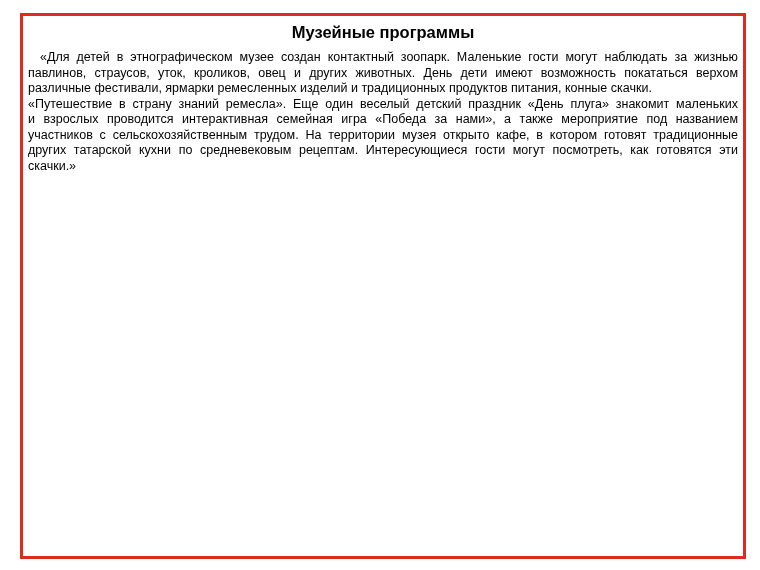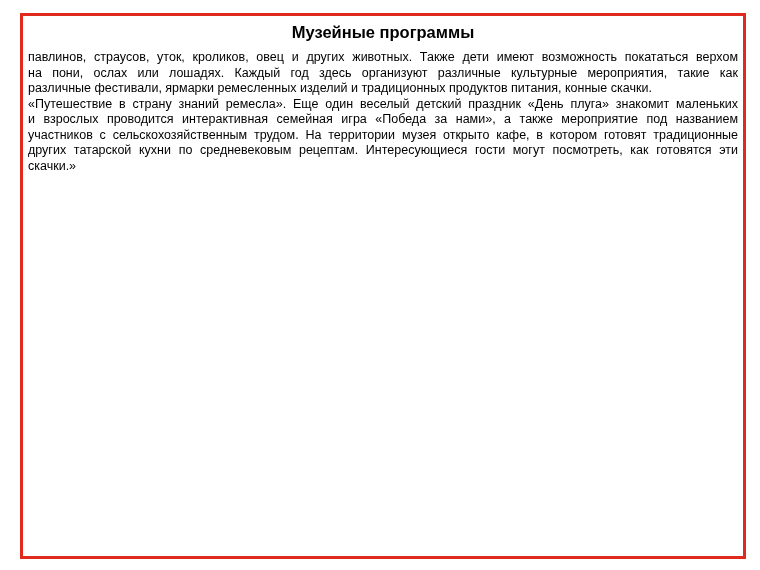--- a/index.html
+++ b/index.html
@@ -49,22 +49,22 @@
   }
 </style>
 </head>
 <body>
 
 <div class="canvas" style="color: rgb(0, 0, 0);">
   <div class="frame" style="border-color: rgb(224, 42, 30); background: rgb(255, 255, 255);">
     <h1 class="title">Музейные программы</h1>
     <div class="body-text">
         <div class="para">
-          <div class="line">павлинов, страусов, уток, кроликов, овец и других животных. Также дети имеют возможность покататься верхом</div>
-          <div class="line">на пони, ослах или лошадях. Каждый год здесь организуют различные культурные мероприятия, такие как</div>
+          <div class="line" style="padding-left: 12px;">«Для детей в этнографическом музее создан контактный зоопарк. Маленькие гости могут наблюдать за жизнью</div>
+          <div class="line">павлинов, страусов, уток, кроликов, овец и других животных. День дети имеют возможность покататься верхом</div>
           <div class="line last">различные фестивали, ярмарки ремесленных изделий и традиционных продуктов питания, конные скачки.</div>
         </div>
         <div class="para">
           <div class="line">«Путешествие в страну знаний ремесла». Еще один веселый детский праздник «День плуга» знакомит маленьких</div>
           <div class="line">и взрослых проводится интерактивная семейная игра «Победа за нами», а также мероприятие под названием</div>
           <div class="line">участников с сельскохозяйственным трудом. На территории музея открыто кафе, в котором готовят традиционные</div>
           <div class="line">других татарской кухни по средневековым рецептам. Интересующиеся гости могут посмотреть, как готовятся эти</div>
           <div class="line last">скачки.»</div>
         </div>
       </div>

